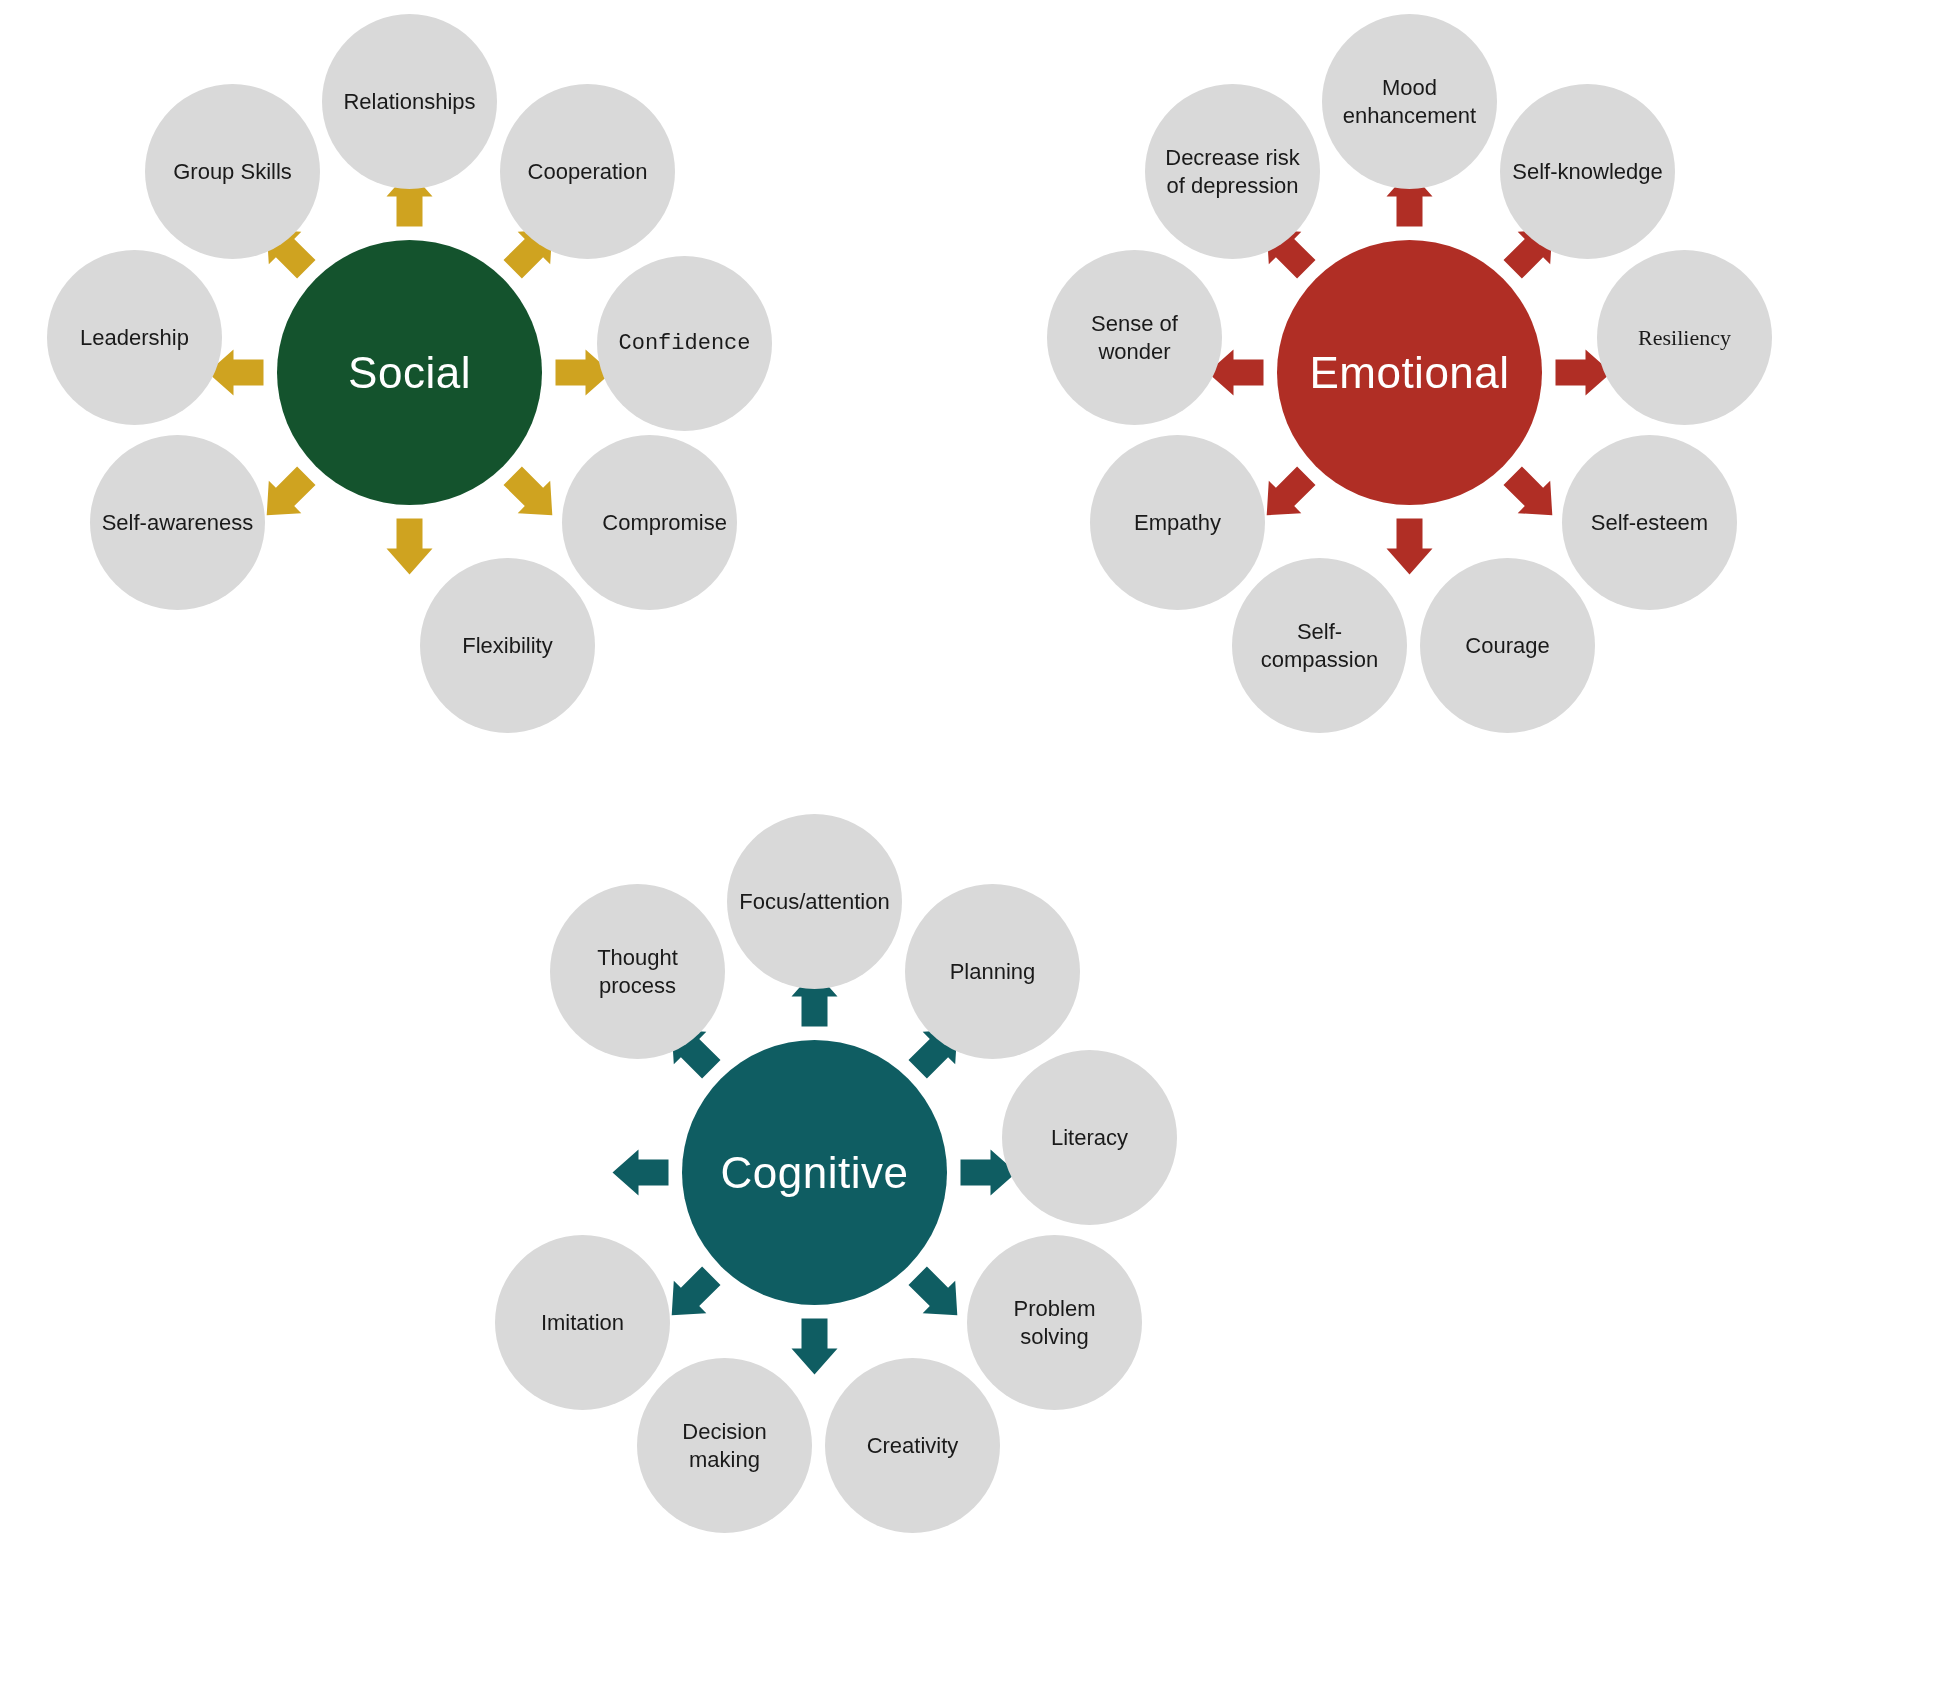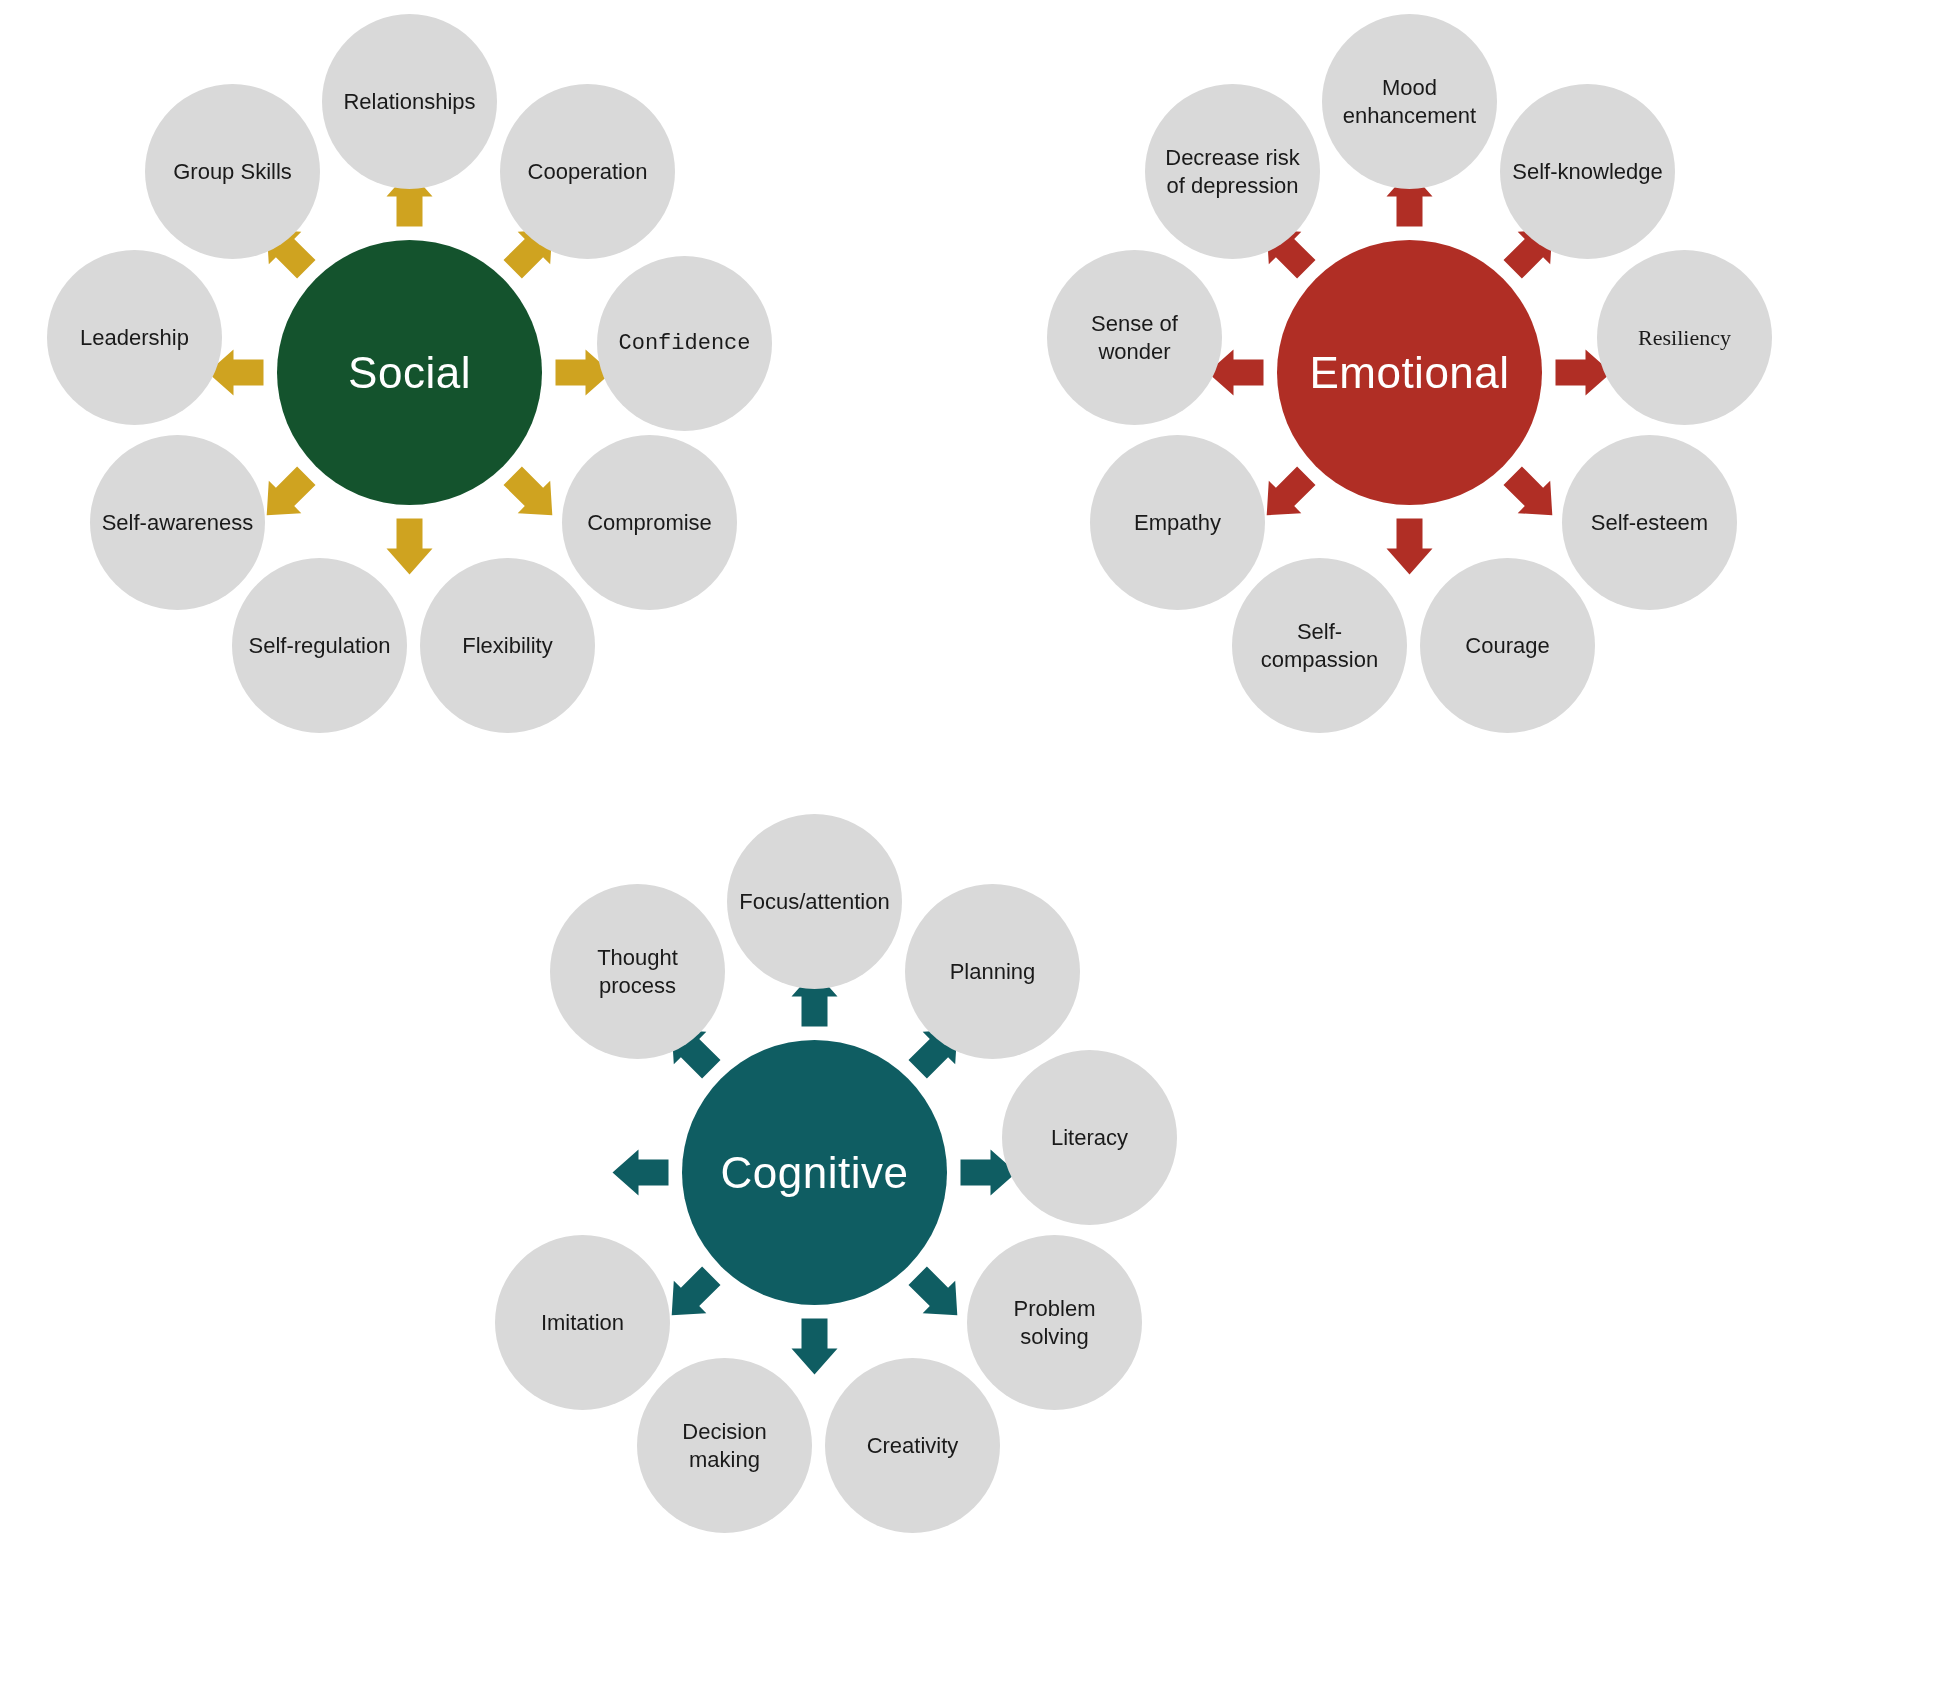--- a/index.html
+++ b/index.html
@@ -93,31 +93,28 @@
     </div>
 
     <div class="satellite" style="left:500px; top:84px; width:175px; height:175px;">
       <span class="sat-label" style="font-size:22px;">Cooperation</span>
     </div>
 
     <div class="satellite" style="left:597px; top:256px; width:175px; height:175px;font-family:Liberation Mono, monospace;">
       <span class="sat-label" style="font-size:22px;">Confidence</span>
     </div>
 
-    <div class="satellite" style="left:562px; top:435px; width:175px; height:175px;">
+    <div class="satellite" style="left:562px; top:435px; width:175px; height:175px;justify-content:flex-end;">
       <span class="sat-label" style="font-size:22px;">Compromise</span>
     </div>
 
     <div class="satellite" style="left:420px; top:558px; width:175px; height:175px;">
       <span class="sat-label" style="font-size:22px;">Flexibility</span>
     </div>
 
-    <div class="satellite" style="left:232px; top:558px; width:175px; height:175px;">
-      <span class="sat-label" style="font-size:22px;">Self-regulation</span>
-    </div>
 
     <div class="satellite" style="left:90px; top:435px; width:175px; height:175px;">
       <span class="sat-label" style="font-size:22px;">Self-awareness</span>
     </div>
 
     <div class="satellite" style="left:47px; top:250px; width:175px; height:175px;">
       <span class="sat-label" style="font-size:22px;">Leadership</span>
     </div>
 
     <div class="satellite" style="left:145px; top:84px; width:175px; height:175px;">

